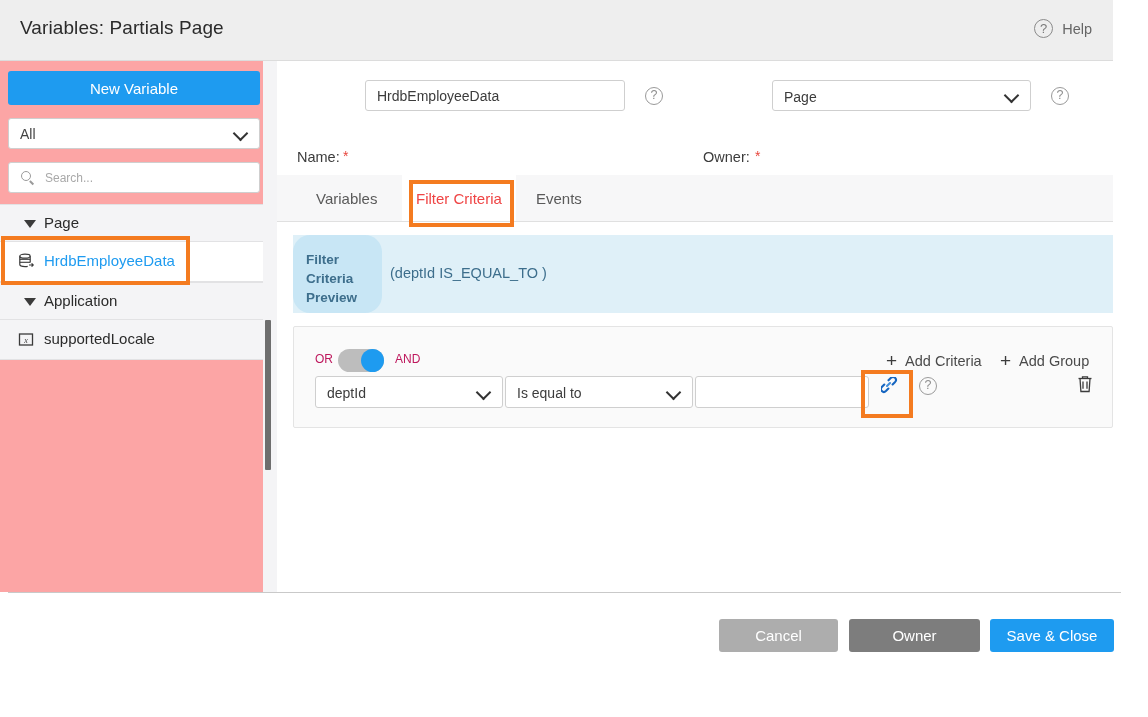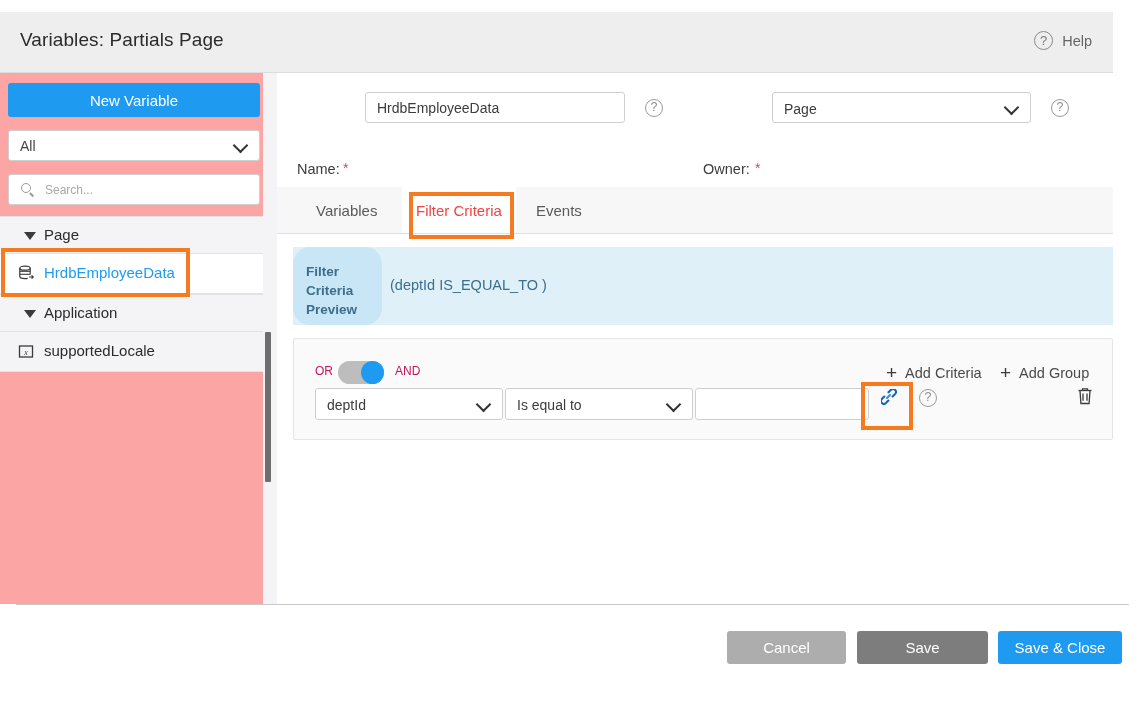--- a/index.html
+++ b/index.html
@@ -10,21 +10,20 @@
     font-family: "Liberation Sans", sans-serif;
     overflow: hidden;
   }
 
   #app {
     position: absolute;
     left: 0; top: 0;
     width: 1113px;
     height: 692px;
     background: #ffffff;
-    margin-top: 12px;
   }
 
   
   .header {
     position: absolute;
     left: 0; top: 0;
     width: 1113px; height: 61px;
     background: #eeeeee;
     border-bottom: 1px solid #dcdcdc;
   }
@@ -363,21 +362,21 @@
   .trash {
     position: absolute;
     left: 782px; top: 47px;
     width: 18px; height: 20px;
     cursor: pointer;
   }
 
   
   .footer {
     position: absolute;
-    left: 16px; top: 592px;
+    left: 8px; top: 592px;
     width: 1113px; height: 100px;
     background: #ffffff;
     border-top: 1px solid #c9c9c9;
   }
   .btn {
     position: absolute;
     top: 26px;
     height: 33px;
     border: none;
     border-radius: 3px;
@@ -547,17 +546,17 @@
       </div>
     </div>
   </div>
 
   <div class="annot" style="left:409px; top:180px; width:105px; height:47px;"></div>
 
   <div class="annot" style="left:861px; top:370px; width:52px; height:48px;"></div>
 
   <div class="footer">
     <button class="btn btn-cancel">Cancel</button>
-    <button class="btn btn-save">Save</button>
+    <button class="btn btn-save">Owner</button>
     <button class="btn btn-saveclose">Save &amp; Close</button>
   </div>
 
 </div>
 
 </body></html>

